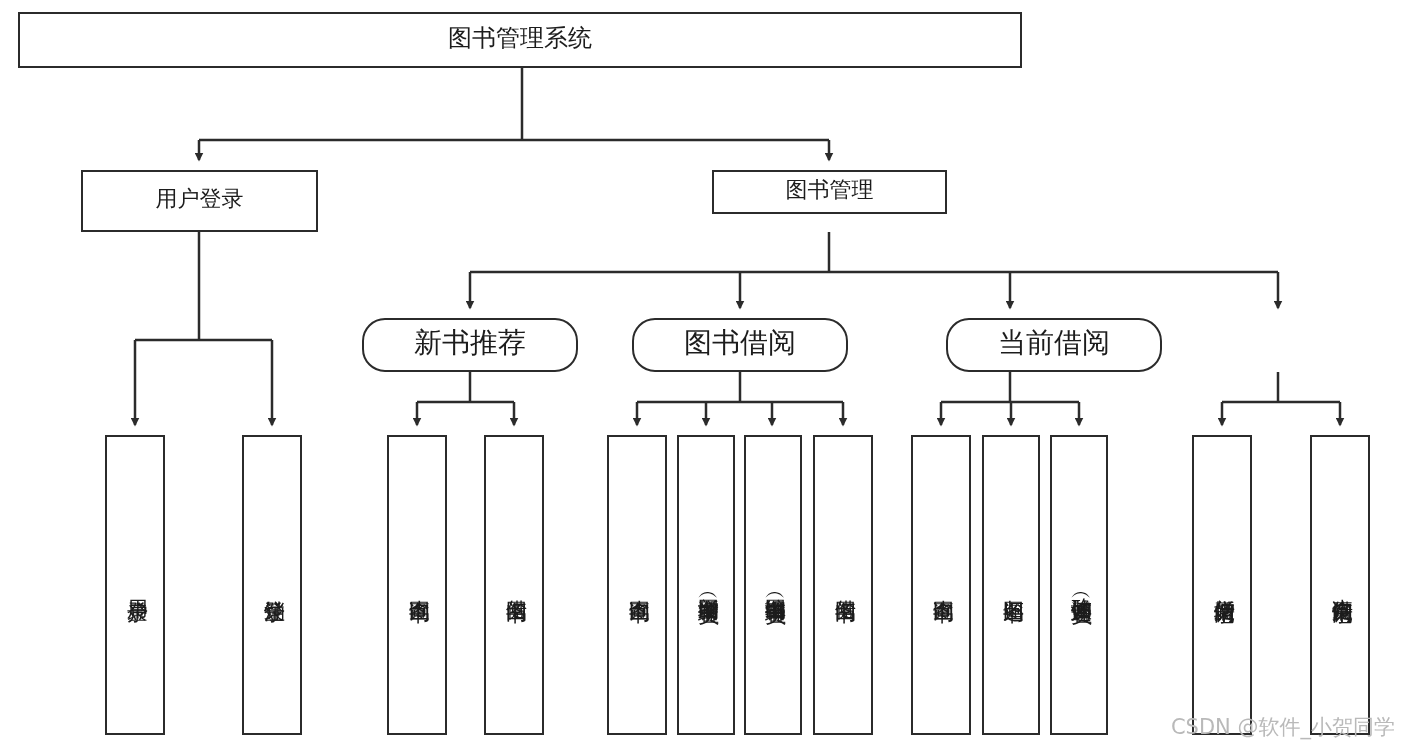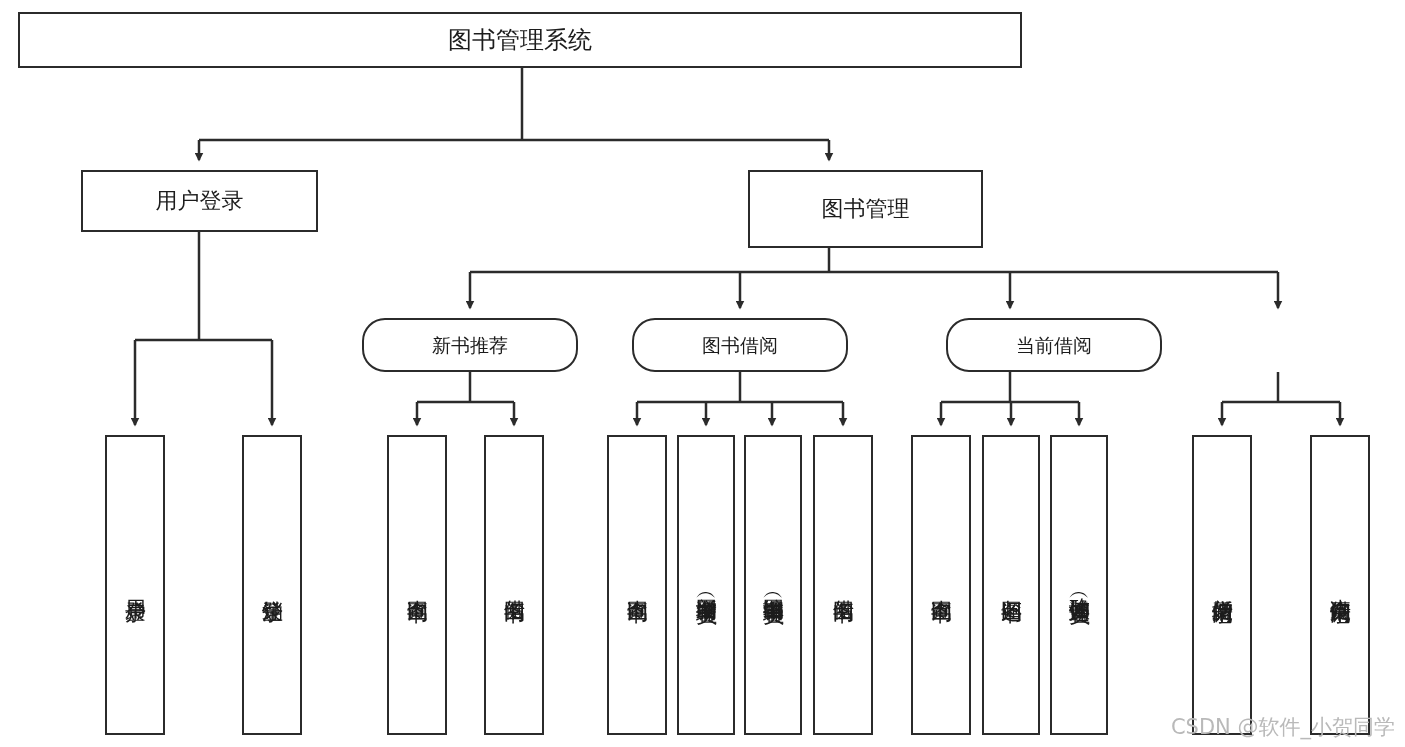--- a/index.html
+++ b/index.html
@@ -29,29 +29,30 @@
     position: absolute;
     box-sizing: border-box;
     border: 2px solid #2b2b2b;
     background: #ffffff;
     display: flex;
     align-items: center;
     justify-content: center;
     text-align: center;
     color: #1c1c1c;
     line-height: 1.18;
+    font-family: Liberation Mono, monospace;
   }
   .node.level-root {
     font-size: 24px;
   }
   .node.level-1 {
     font-size: 22px;
   }
   .node.level-2 {
-    font-size: 19px;
+    font-size: 28px;
     border-radius: 23px;
   }
   .node.leaf {
     font-size: 21px;
     writing-mode: vertical-rl;
     text-orientation: upright;
     align-items: center;
     justify-content: center;
     padding: 6px 0;
     letter-spacing: 1px;
@@ -131,21 +132,21 @@
     </g>
   </svg>
 
   <div class="node level-root" style="left:18px; top:12px; width:1004px; height:56px;">
     <span class="label">图书管理系统</span>
   </div>
 
   <div class="node level-1" style="left:81px; top:170px; width:237px; height:62px;">
     <span class="label">用户登录</span>
   </div>
-  <div class="node level-1" style="left:712px; top:170px; width:235px; height:78px;margin-left:36px;">
+  <div class="node level-1" style="left:712px; top:170px; width:235px; height:44px;">
     <span class="label">图书管理</span>
   </div>
 
   <div class="node level-2" style="left:362px; top:318px; width:216px; height:54px;">
     <span class="label">新书推荐</span>
   </div>
   <div class="node level-2" style="left:632px; top:318px; width:216px; height:54px;text-align:center;">
     <span class="label">图书借阅</span>
   </div>
   <div class="node level-2" style="left:902px; top:318px; width:216px; height:54px;margin-left:44px;">

